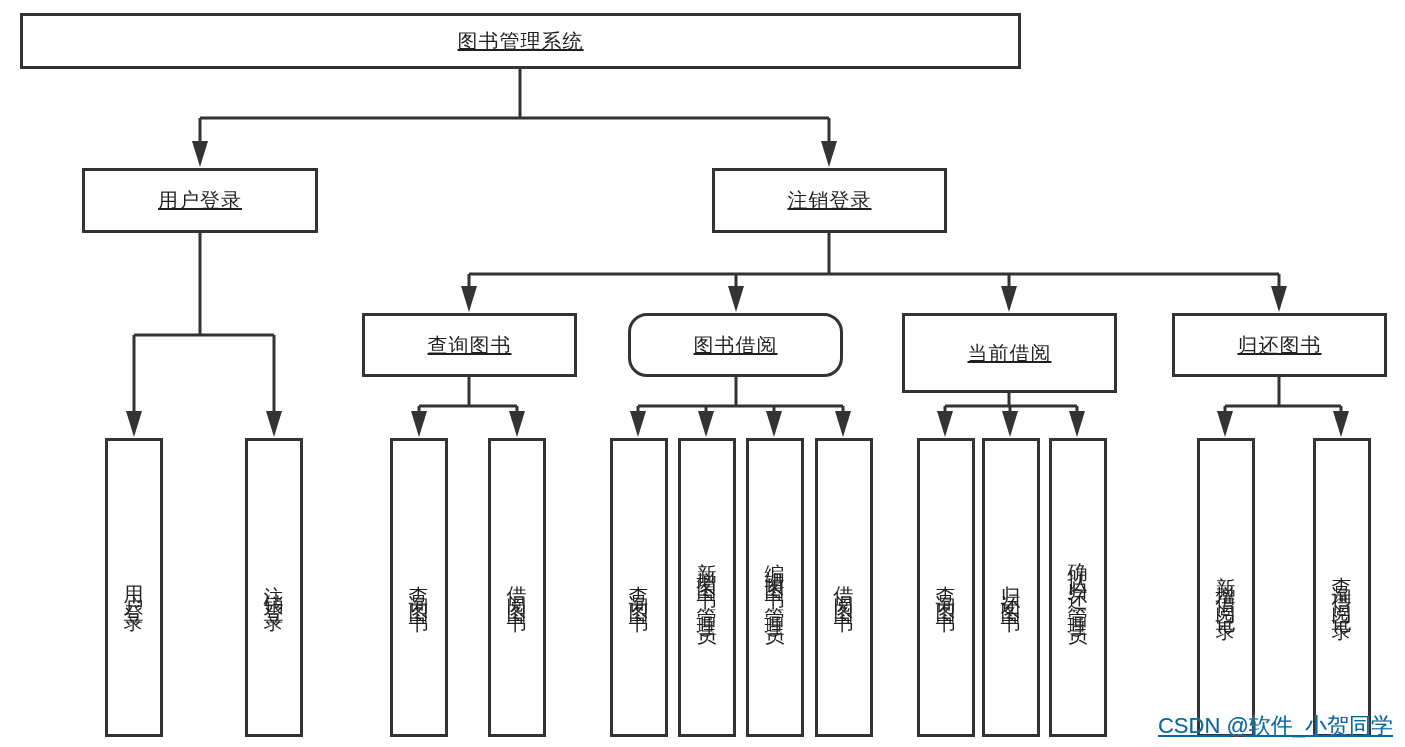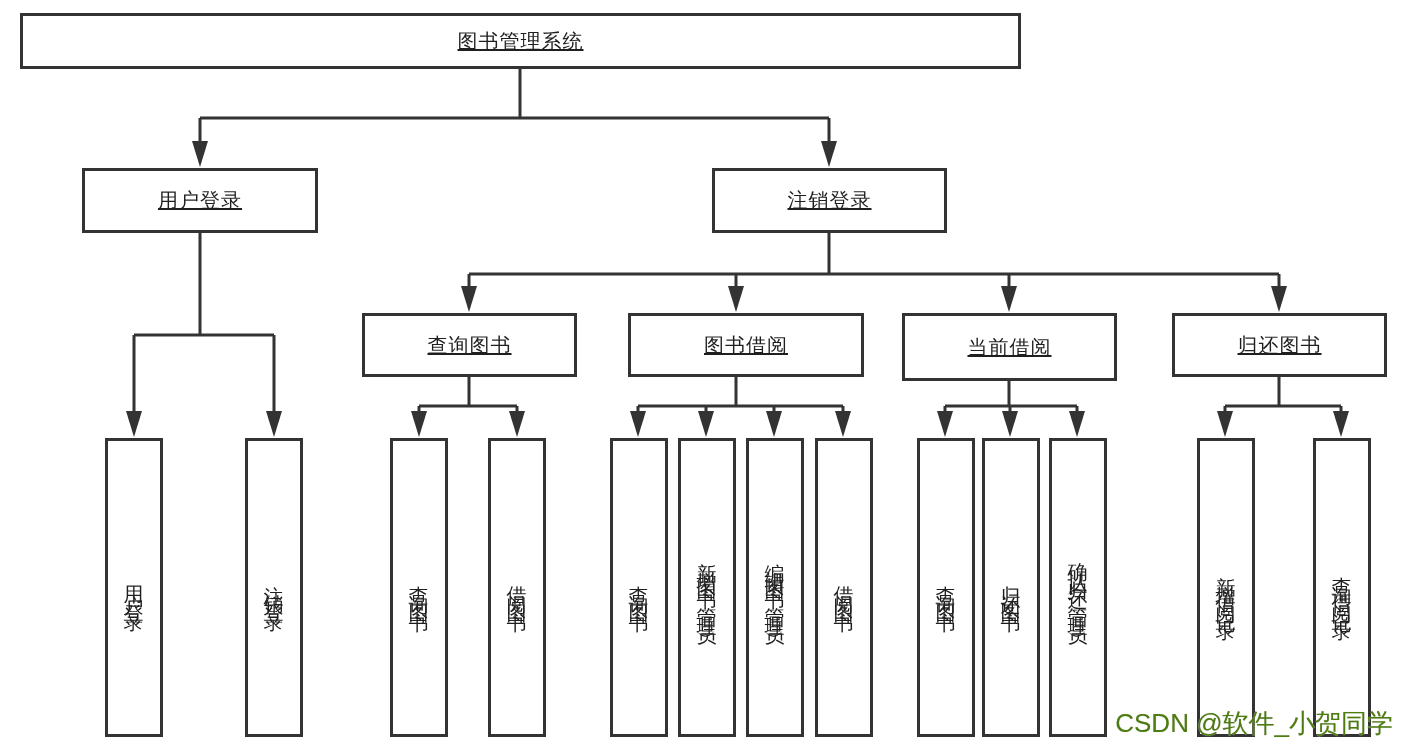--- a/index.html
+++ b/index.html
@@ -40,25 +40,26 @@
     font-size: 20px;
     writing-mode: vertical-lr;
     letter-spacing: 9px;
     line-height: 1;
     text-align: center;
   }
   #watermark {
     position: absolute;
     right: 12px;
     bottom: 6px;
-    font-size: 26px;
-    color: #4d7c0f;
+    font-size: 22px;
+    color: #0369a1;
     z-index: 5;
     white-space: nowrap;
     text-shadow: 0 0 1px #c8c8c8;
+    text-decoration: underline;
   }
 </style>
 </head>
 <body>
 
 <div id="stage">
 
   <svg id="connectors" viewBox="0 0 1405 747" xmlns="http://www.w3.org/2000/svg">
 
     <path d="M520,68 V118 M200,118 H829 M200,118 V144 M829,118 V144
@@ -91,22 +92,22 @@
       <polygon points="1333,411 1349,411 1341,437"></polygon>
     </g>
   </svg>
 
   <div class="node hbox" style="left:20px; top:13px; width:1001px; height:56px;">图书管理系统</div>
 
   <div class="node hbox" style="left:82px; top:168px; width:236px; height:65px;">用户登录</div>
   <div class="node hbox" style="left:712px; top:168px; width:235px; height:65px;">注销登录</div>
 
   <div class="node hbox" style="left:362px; top:313px; width:215px; height:64px;">查询图书</div>
-  <div class="node hbox" style="left:628px; top:313px; width:236px; height:64px;">图书借阅</div>
-  <div class="node hbox" style="left:902px; top:313px; width:215px; height:68px;">当前借阅</div>
+  <div class="node hbox" style="left:628px; top:313px; width:215px; height:64px;border-radius:19px;">图书借阅</div>
+  <div class="node hbox" style="left:902px; top:313px; width:215px; height:80px;">当前借阅</div>
   <div class="node hbox" style="left:1172px; top:313px; width:215px; height:64px;">归还图书</div>
 
   <div class="node vbox" style="left:105px;">用户登录</div>
   <div class="node vbox" style="left:245px;">注销登录</div>
 
   <div class="node vbox" style="left:390px;">查询图书</div>
   <div class="node vbox" style="left:488px;">借阅图书</div>
 
   <div class="node vbox" style="left:610px;">查询图书</div>
   <div class="node vbox" style="left:678px;">新增图书（管理员）</div>

